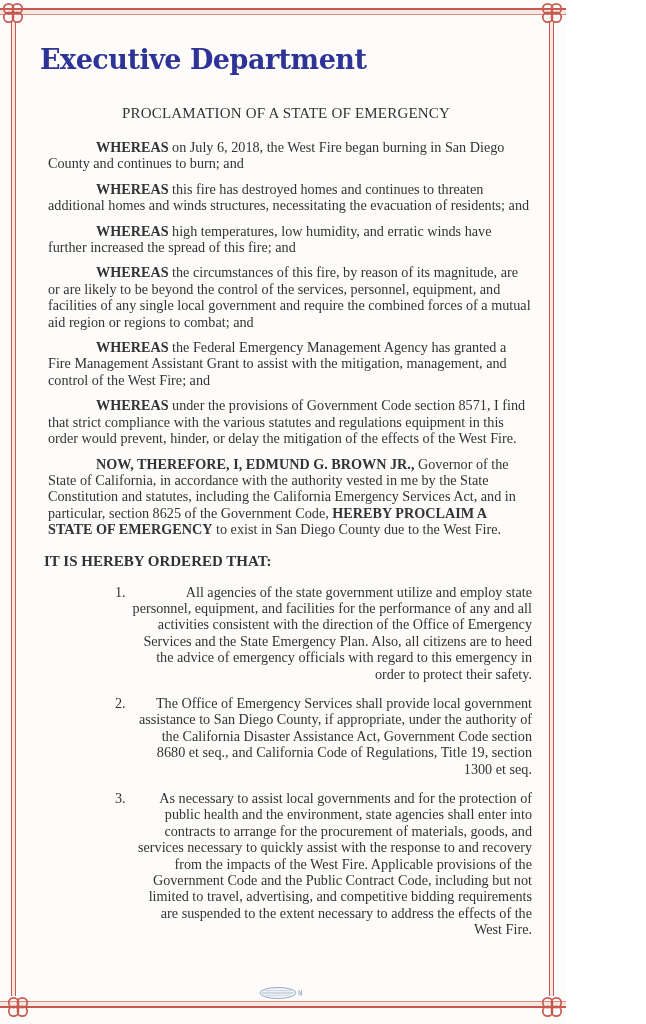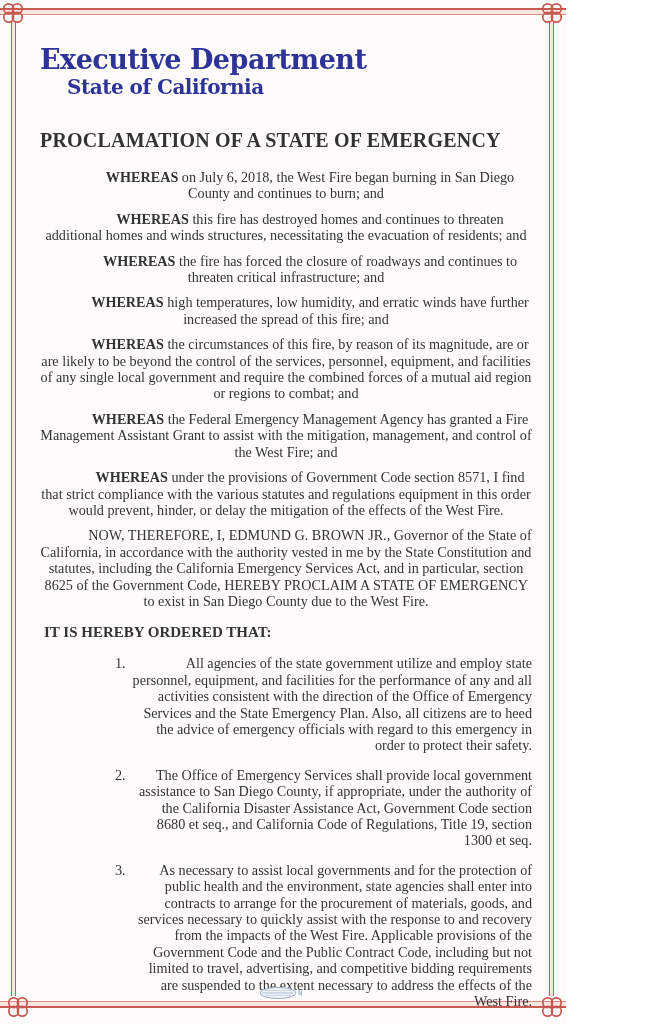--- a/index.html
+++ b/index.html
@@ -31,32 +31,31 @@
     font-family:"DejaVu Serif",serif;
     font-weight:bold;color:#2e3497;
     font-size:27px;line-height:31px;letter-spacing:-0.5px;
   }
   .state{
     font-family:"DejaVu Serif",serif;
     font-weight:bold;color:#2e3497;
     font-size:20px;line-height:24px;margin-left:27px;letter-spacing:-0.5px;
   }
   .title{
-    text-align:left;font-weight:bold;
-    font-size:20px;letter-spacing:0.2px;
+    text-align:center;font-weight:normal;
+    font-size:15px;letter-spacing:0.2px;
     margin:30px 0 17px 0;
   }
   .para{
-    margin:0 0 9px 0;
+    margin:0 0 9px 8px;
     font-size:14.2px;line-height:16.4px;
     text-indent:48px;
-    text-align:center;
   }
   .lead{font-weight:bold;}
-  .bold{font-weight:normal;}
+  .bold{font-weight:bold;}
   .ordered-heading{
     font-weight:bold;font-size:15px;
     margin:15px 0 14px 4px;
   }
   .olist{margin-left:75px;}
   .oitem{display:flex;margin-bottom:13px;font-size:14.2px;line-height:16.4px;}
   .onum{flex:0 0 17px;}
   .otext{flex:1;text-align:right;}
   .bug{position:absolute;bottom:22px;left:50%;transform:translateX(-50%);}
 </style>
@@ -103,29 +102,27 @@
         <circle cx="16" cy="8" r="4.5"></circle>
       <circle cx="8" cy="16" r="4.5"></circle>
         <circle cx="16" cy="16" r="4.5"></circle>
     </g>
     <rect x="10" y="10" width="4" height="4" fill="#c65a50" transform="rotate(45 12 12)"></rect>
   </svg>
 
   <div class="content">
 
     <div class="dept">Executive Department</div>
-    <div class="state">State of California</div>
 
     <div class="title">PROCLAMATION OF A STATE OF EMERGENCY</div>
 
     <p class="para"><span class="lead">WHEREAS</span><span> on July 6, 2018, the West Fire began burning in San Diego County and continues to burn; and</span></p>
 
     <p class="para"><span class="lead">WHEREAS</span><span> this fire has destroyed homes and continues to threaten additional homes and winds structures, necessitating the evacuation of residents; and</span></p>
 
-    <p class="para"><span class="lead">WHEREAS</span><span> the fire has forced the closure of roadways and continues to threaten critical infrastructure; and</span></p>
 
     <p class="para"><span class="lead">WHEREAS</span><span> high temperatures, low humidity, and erratic winds have further increased the spread of this fire; and</span></p>
 
     <p class="para"><span class="lead">WHEREAS</span><span> the circumstances of this fire, by reason of its magnitude, are or are likely to be beyond the control of the services, personnel, equipment, and facilities of any single local government and require the combined forces of a mutual aid region or regions to combat; and</span></p>
 
     <p class="para"><span class="lead">WHEREAS</span><span> the Federal Emergency Management Agency has granted a Fire Management Assistant Grant to assist with the mitigation, management, and control of the West Fire; and</span></p>
 
 
     <p class="para"><span class="lead">WHEREAS</span><span> under the provisions of Government Code section 8571, I find that strict compliance with the various statutes and regulations equipment in this order would prevent, hinder, or delay the mitigation of the effects of the West Fire.</span></p>
 

